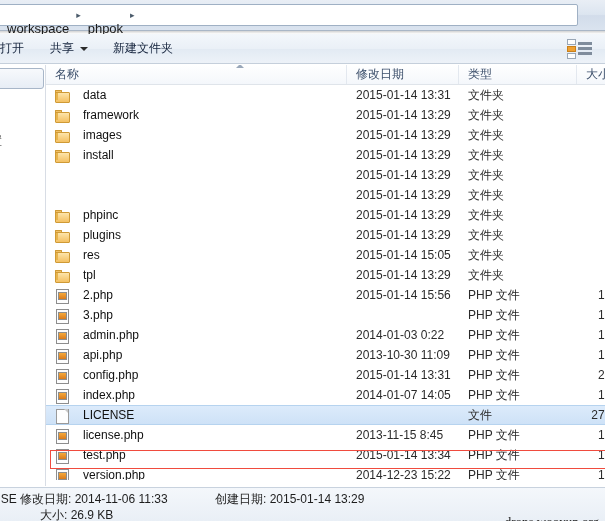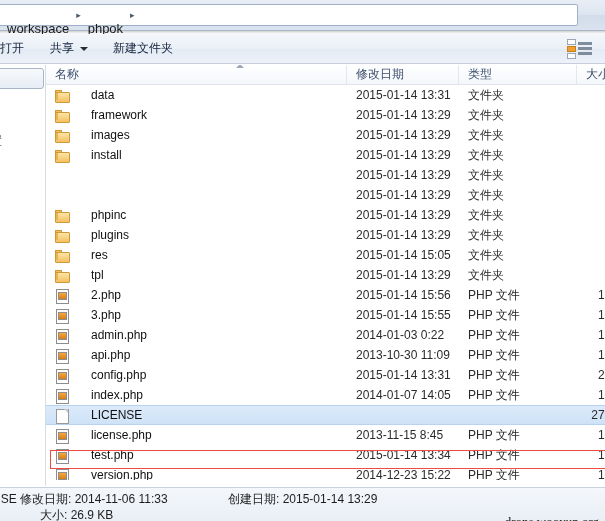--- a/index.html
+++ b/index.html
@@ -101,21 +101,21 @@
     box-sizing:border-box;cursor:default;
   }
   .row.selected{
     background:linear-gradient(to bottom,#dcebfb,#cee2f7);
     border-top:1px solid #b6d3ef;border-bottom:1px solid #b6d3ef;
   }
   .c-name{position:absolute;left:0;width:300px;display:flex;align-items:center;padding-left:9px;box-sizing:border-box;}
   .c-date{position:absolute;left:300px;width:112px;padding-left:10px;box-sizing:border-box;color:#2a2a2a;}
   .c-type{position:absolute;left:412px;width:118px;padding-left:10px;box-sizing:border-box;color:#2a2a2a;}
   .c-size{position:absolute;left:530px;width:60px;padding-right:12px;box-sizing:border-box;color:#2a2a2a;text-align:right;}
-  .fname{margin-left:22px;font-size:12px;color:#101010;white-space:nowrap;}
+  .fname{margin-left:14px;font-size:12px;color:#101010;white-space:nowrap;}
   .c-date,.c-type,.c-size{font-size:12px;line-height:20px;white-space:nowrap;}
 
   
   .ico{position:relative;width:14px;height:13px;flex:0 0 14px;}
   .ico.folder .tab{
     position:absolute;left:0;top:1px;width:5px;height:3px;
     background:#f0c068;border:1px solid #cf9a35;border-bottom:none;border-radius:1px 1px 0 0;
   }
   .ico.folder .body{
     position:absolute;left:0;top:3px;width:13px;height:9px;
@@ -149,21 +149,21 @@
   }
 
   
   .details{
     position:absolute;left:0;top:487px;width:605px;height:34px;
     background:linear-gradient(to bottom,#f4f7fb,#e9eff6);
     border-top:1px solid #c8d2de;box-sizing:border-box;overflow:hidden;
   }
   .det-line1{position:absolute;left:-8px;top:3px;white-space:nowrap;font-size:12px;color:#1d1d1d;}
   .det-line2{position:absolute;left:40px;top:19px;white-space:nowrap;font-size:12px;color:#1d1d1d;}
-  .det-created{position:absolute;left:228px;top:3px;white-space:nowrap;font-size:12px;color:#1d1d1d;}
+  .det-created{position:absolute;left:215px;top:3px;white-space:nowrap;font-size:12px;color:#1d1d1d;}
   .watermark{
     position:absolute;right:6px;top:15px;font-family:"Liberation Serif","DejaVu Serif",serif;
     font-size:13px;color:#232323;white-space:nowrap;margin-top:11px;
   }
   .scroll-cap{
     position:absolute;left:46px;top:480px;width:559px;height:6px;background:#fff;
   }
 </style>
 </head>
 <body>
@@ -355,21 +355,20 @@
           <div class="c-size">1 KB</div>
         </div>
         <div class="row">
           <div class="c-name">
             <span class="ico php">
               <span class="page"></span>
               <span class="glyph"></span>
             </span>
             <span class="fname">3.php</span>
           </div>
-          <div class="c-date">2015-01-14 15:55</div>
           <div class="c-type">PHP 文件</div>
           <div class="c-size">1 KB</div>
         </div>
         <div class="row">
           <div class="c-name">
             <span class="ico php">
               <span class="page"></span>
               <span class="glyph"></span>
             </span>
             <span class="fname">admin.php</span>
@@ -415,20 +414,21 @@
           <div class="c-size">1 KB</div>
         </div>
         <div class="row selected">
           <div class="c-name">
             <span class="ico file">
               <span class="page"></span>
               <span class="fold"></span>
             </span>
             <span class="fname">LICENSE</span>
           </div>
+          <div class="c-type">文件</div>
           <div class="c-size">27 KB</div>
         </div>
         <div class="row">
           <div class="c-name">
             <span class="ico php">
               <span class="page"></span>
               <span class="glyph"></span>
             </span>
             <span class="fname">license.php</span>
           </div>

